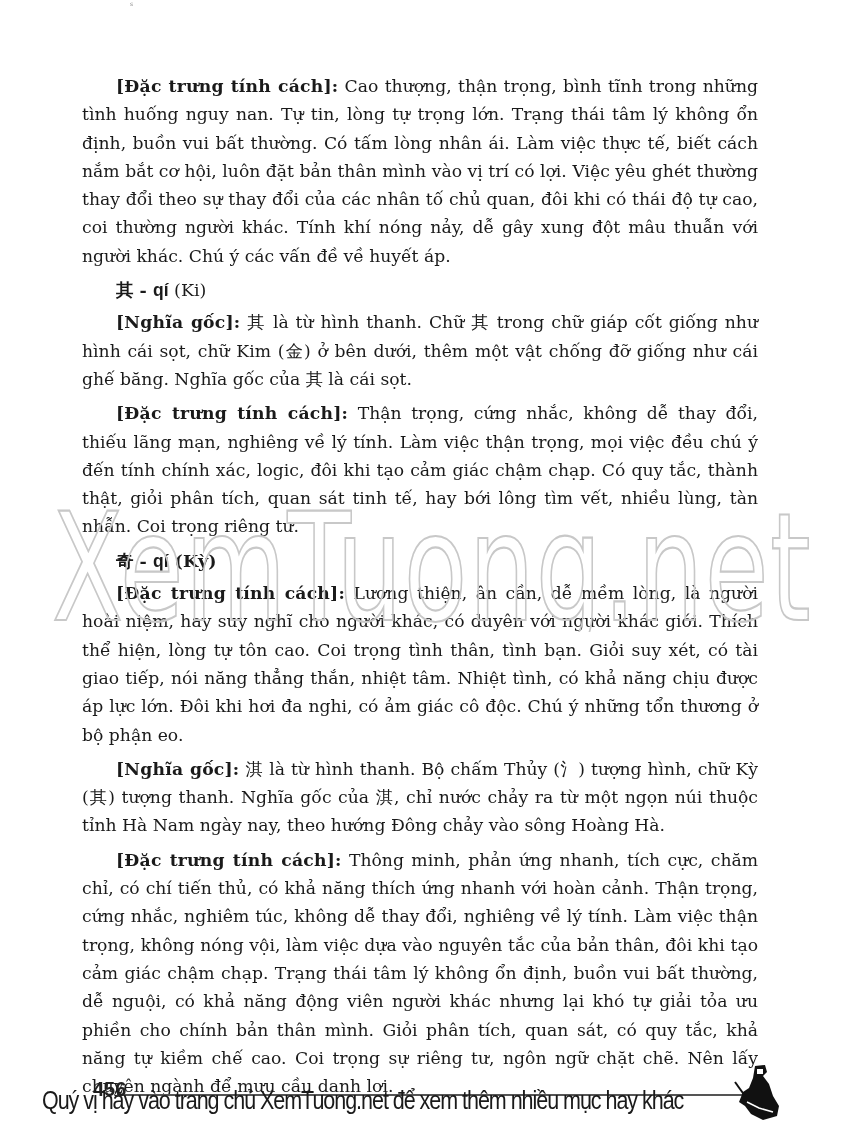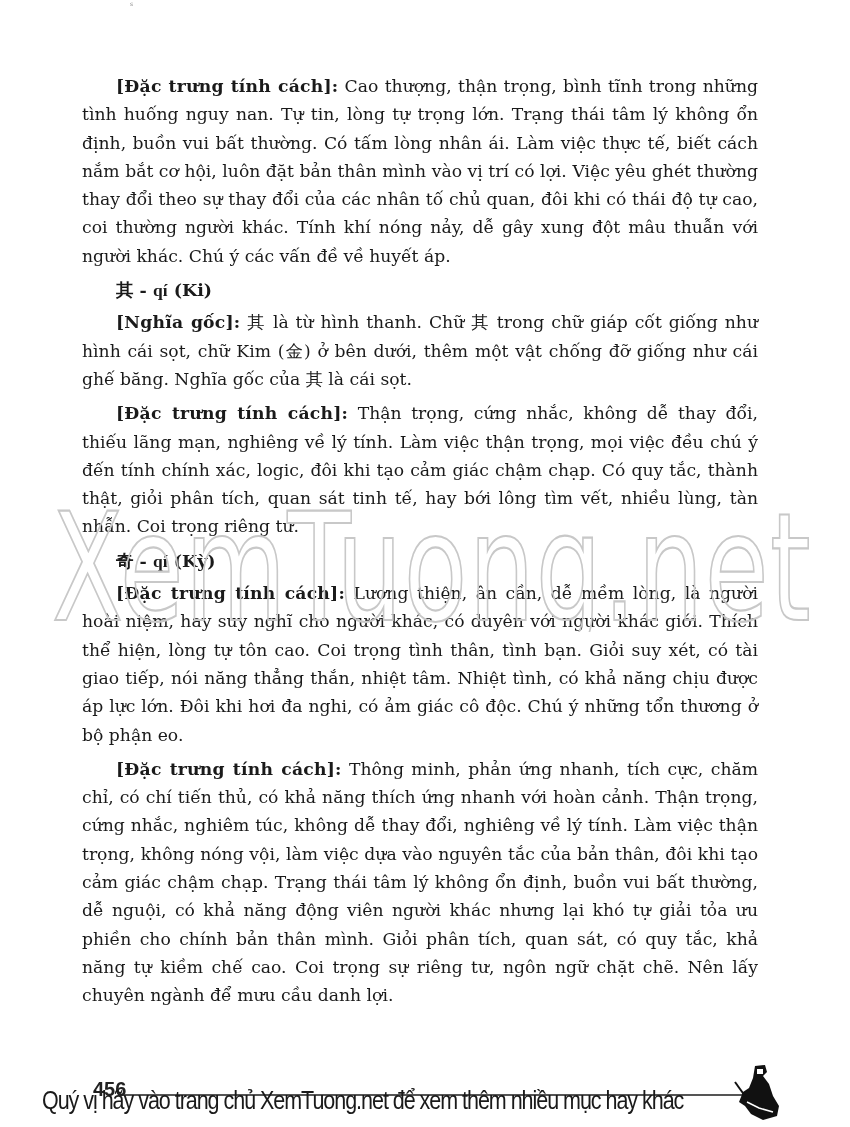--- a/index.html
+++ b/index.html
@@ -2,21 +2,21 @@
 <html><head>
 <meta charset="utf-8">
 <style>
   html, body { margin: 0; padding: 0; background: #ffffff; }
   body { width: 850px; height: 1127px; position: relative; overflow: hidden; }
   .page { position: absolute; left: 82px; top: 72px; width: 688px; color: #1a1a1a;
           font-family: "DejaVu Serif", "Liberation Serif", serif; font-size: 17.2px; line-height: 28.3px; }
   .para { margin: 0 12px 6px 0; text-indent: 34px; text-align: justify; }
   .label { font-weight: bold; letter-spacing: 0.2px; }
   .entry { margin: 0 0 4px 0; padding-left: 34px; font-weight: bold; font-size: 17.5px; }
-  .entry .py { font-family: Liberation Serif, serif; font-weight: bold; }
+  .entry .py { font-family: Liberation Sans, sans-serif; font-weight: bold; }
   .entry .vn { font-weight: bold; }
   .watermark { position: absolute; left: 52px; top: 492px; width: 760px; height: 140px; pointer-events: none; }
   .watermark text { font-family: "DejaVu Sans", sans-serif; font-size: 150px; fill: none; stroke: #c8c8c8; stroke-width: 2.2px; letter-spacing: 2px; }
   .top-mark { position: absolute; left: 130px; top: 0px; font-size: 6px; color: #888; font-family: "DejaVu Sans", sans-serif; }
   .pageno { position: absolute; left: 93px; top: 1078px; font-family: Liberation Sans, sans-serif; font-weight: bold; font-size: 20px; color: #222; }
   .rule { position: absolute; left: 120px; top: 1094px; width: 640px; height: 1.5px; background: #555; }
   .footer-banner { position: absolute; left: 42px; top: 1086px; width: 770px; font-family: "Liberation Sans", sans-serif; font-size: 25px; letter-spacing: -1.2px; color: #1a1a1a; white-space: nowrap; transform: scaleX(0.86); transform-origin: left top; }
   .figure { position: absolute; left: 733px; top: 1062px; width: 52px; height: 60px; }
 </style>
 </head>
@@ -24,36 +24,39 @@
 
 <div class="top-mark">s</div>
 
 <div class="page">
 
   <p class="para">
     <span class="label">[Đặc trưng tính cách]:</span><span> Cao thượng, thận trọng, bình tĩnh trong những tình huống nguy nan. Tự tin, lòng tự trọng lớn. Trạng thái tâm lý không ổn định, buồn vui bất thường. Có tấm lòng nhân ái. Làm việc thực tế, biết cách nắm bắt cơ hội, luôn đặt bản thân mình vào vị trí có lợi. Việc yêu ghét thường thay đổi theo sự thay đổi của các nhân tố chủ quan, đôi khi có thái độ tự cao, coi thường người khác. Tính khí nóng nảy, dễ gây xung đột mâu thuẫn với người khác. Chú ý các vấn đề về huyết áp.</span>
   </p>
 
   <div class="entry">
-    <span>其</span><span> - </span><span class="py">qí</span><span class="vn" style="font-weight:bold"> (Ki)</span>
+    <span>其</span><span> - </span><span class="py">qí</span><span class="vn" style="font-weight:normal"> (Ki)</span>
   </div>
   <p class="para">
     <span class="label">[Nghĩa gốc]:</span><span> 其 là từ hình thanh. Chữ 其 trong chữ giáp cốt giống như hình cái sọt, chữ Kim (金) ở bên dưới, thêm một vật chống đỡ giống như cái ghế băng. Nghĩa gốc của 其 là cái sọt.</span>
   </p>
   <p class="para">
     <span class="label">[Đặc trưng tính cách]:</span><span> Thận trọng, cứng nhắc, không dễ thay đổi, thiếu lãng mạn, nghiêng về lý tính. Làm việc thận trọng, mọi việc đều chú ý đến tính chính xác, logic, đôi khi tạo cảm giác chậm chạp. Có quy tắc, thành thật, giỏi phân tích, quan sát tinh tế, hay bới lông tìm vết, nhiều lùng, tàn nhẫn. Coi trọng riêng tư.</span>
   </p>
 
   <div class="entry">
     <span>奇</span><span> - </span><span class="py">qí</span><span class="vn"> (Kỳ)</span>
   </div>
   <p class="para">
     <span class="label">[Đặc trưng tính cách]:</span><span> Lương thiện, ân cần, dễ mềm lòng, là người hoài niệm, hay suy nghĩ cho người khác, có duyên với người khác giới. Thích thể hiện, lòng tự tôn cao. Coi trọng tình thân, tình bạn. Giỏi suy xét, có tài giao tiếp, nói năng thẳng thắn, nhiệt tâm. Nhiệt tình, có khả năng chịu được áp lực lớn. Đôi khi hơi đa nghi, có ảm giác cô độc. Chú ý những tổn thương ở bộ phận eo.</span>
   </p>
 
+  <p class="para">
+    <span class="label">[Nghĩa gốc]:</span><span> 淇 là từ hình thanh. Bộ chấm Thủy (氵) tượng hình, chữ Kỳ (其) tượng thanh. Nghĩa gốc của 淇, chỉ nước chảy ra từ một ngọn núi thuộc tỉnh Hà Nam ngày nay, theo hướng Đông chảy vào sông Hoàng Hà.</span>
+  </p>
   <p class="para">
     <span class="label">[Đặc trưng tính cách]:</span><span> Thông minh, phản ứng nhanh, tích cực, chăm chỉ, có chí tiến thủ, có khả năng thích ứng nhanh với hoàn cảnh. Thận trọng, cứng nhắc, nghiêm túc, không dễ thay đổi, nghiêng về lý tính. Làm việc thận trọng, không nóng vội, làm việc dựa vào nguyên tắc của bản thân, đôi khi tạo cảm giác chậm chạp. Trạng thái tâm lý không ổn định, buồn vui bất thường, dễ nguội, có khả năng động viên người khác nhưng lại khó tự giải tỏa ưu phiền cho chính bản thân mình. Giỏi phân tích, quan sát, có quy tắc, khả năng tự kiềm chế cao. Coi trọng sự riêng tư, ngôn ngữ chặt chẽ. Nên lấy chuyên ngành để mưu cầu danh lợi.</span>
   </p>
 </div>
 
 <svg class="watermark" viewBox="0 0 760 140" preserveAspectRatio="none">
   <text x="0" y="128" textLength="760" lengthAdjust="spacingAndGlyphs">XemTuong.net</text>
 </svg>
 
 <div class="rule"></div>

